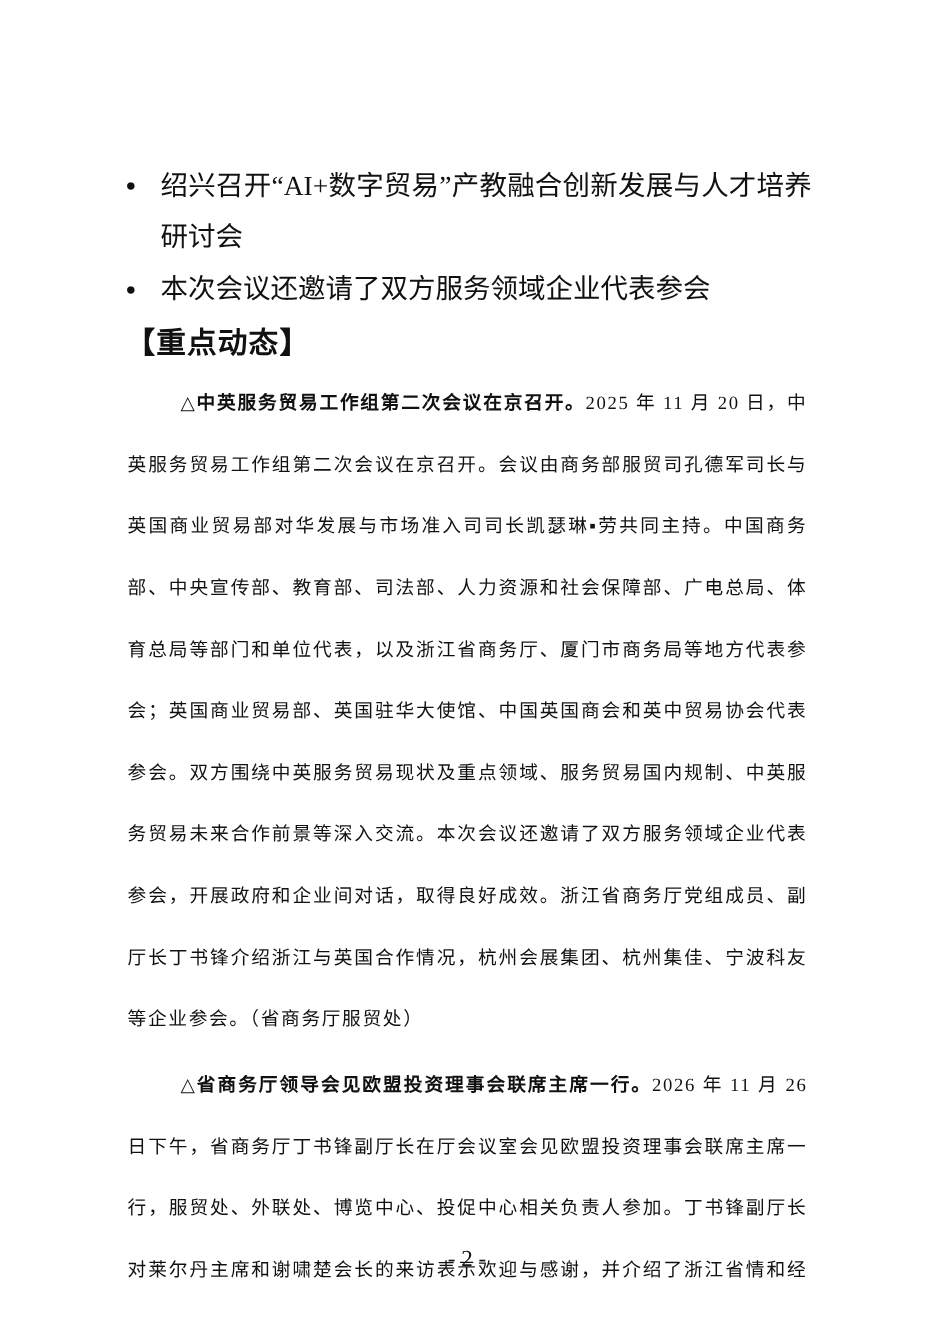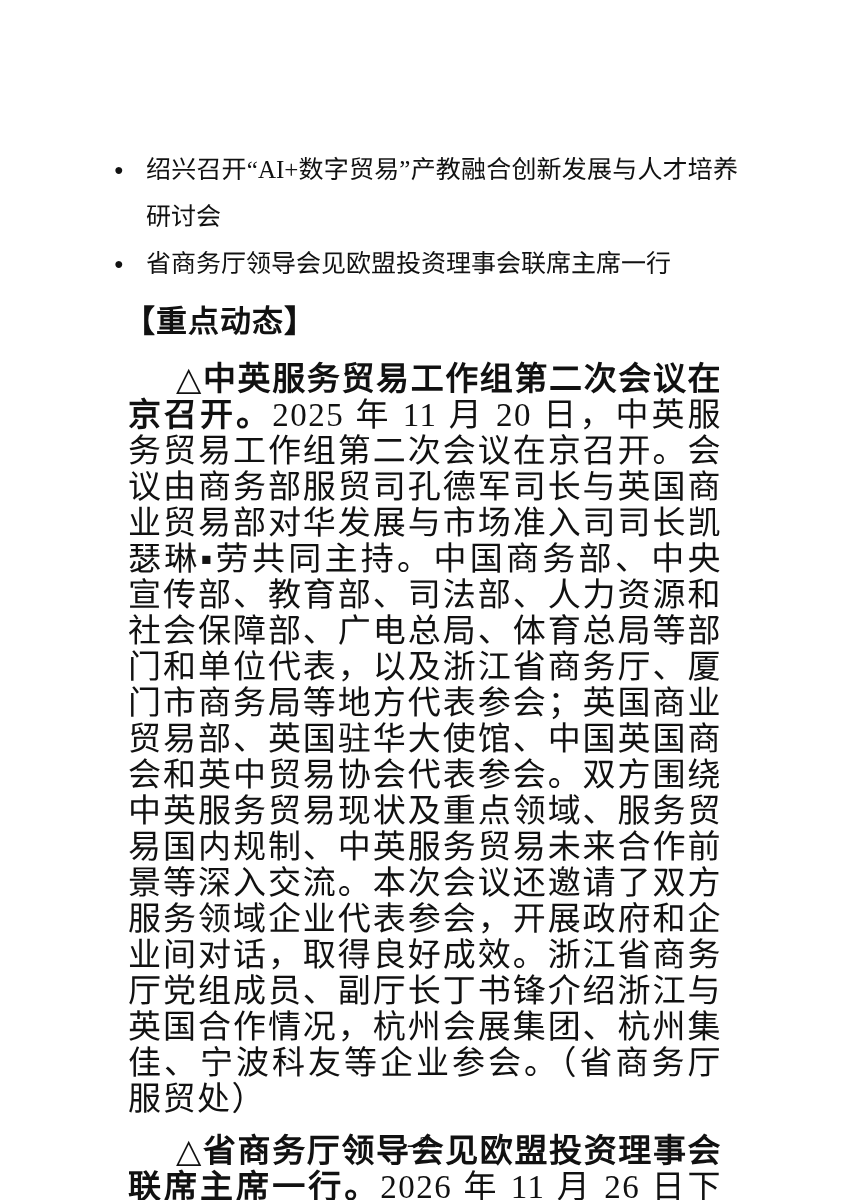--- a/index.html
+++ b/index.html
@@ -36,31 +36,31 @@
     overflow-wrap: break-word;
   }
   .bullet-marker {
     position: absolute;
     left: 2px;
     top: 0;
     font-size: 16px;
     line-height: 47px;
   }
   .section-heading {
-    margin: 12px;
+    margin: 2px;
     font-family: "Liberation Sans", "DejaVu Sans", sans-serif;
     font-weight: bold;
-    font-size: 31px;
+    font-size: 27px;
     line-height: 46px;
     letter-spacing: 1px;
   }
   .article {
-    margin: 16px;
-    font-size: 33px;
-    line-height: 36px;
+    margin: 4px;
+    font-size: 17px;
+    line-height: 56px;
     text-align: justify;
     text-indent: 48px;
     letter-spacing: 1.5px;
     overflow-wrap: break-word;
   }
   .article-title {
     font-weight: bold;
   }
   .footer {
     position: absolute;
@@ -79,21 +79,21 @@
 <div class="page">
   <div class="content">
 
     <ul class="bullet-list">
       <li class="bullet-item">
         <span class="bullet-marker">●</span>
         <span>绍兴召开“AI+数字贸易”产教融合创新发展与人才培养研讨会</span>
       </li>
       <li class="bullet-item">
         <span class="bullet-marker">●</span>
-        <span>省商务厅领导会见欧盟投资理事会联席主席一行</span>
+        <span>本次会议还邀请了双方服务领域企业代表参会</span>
       </li>
     </ul>
 
     <h2 class="section-heading">【重点动态】</h2>
 
     <p class="article"><span class="article-title">△中英服务贸易工作组第二次会议在京召开。</span><span class="article-body">2025 年 11 月 20 日，中英服务贸易工作组第二次会议在京召开。会议由商务部服贸司孔德军司长与英国商业贸易部对华发展与市场准入司司长凯瑟琳▪劳共同主持。中国商务部、中央宣传部、教育部、司法部、人力资源和社会保障部、广电总局、体育总局等部门和单位代表，以及浙江省商务厅、厦门市商务局等地方代表参会；英国商业贸易部、英国驻华大使馆、中国英国商会和英中贸易协会代表参会。双方围绕中英服务贸易现状及重点领域、服务贸易国内规制、中英服务贸易未来合作前景等深入交流。本次会议还邀请了双方服务领域企业代表参会，开展政府和企业间对话，取得良好成效。浙江省商务厅党组成员、副厅长丁书锋介绍浙江与英国合作情况，杭州会展集团、杭州集佳、宁波科友等企业参会。（省商务厅服贸处）</span></p>
 
     <p class="article"><span class="article-title">△省商务厅领导会见欧盟投资理事会联席主席一行。</span><span class="article-body">2026 年 11 月 26 日下午，省商务厅丁书锋副厅长在厅会议室会见欧盟投资理事会联席主席一行，服贸处、外联处、博览中心、投促中心相关负责人参加。丁书锋副厅长对莱尔丹主席和谢啸楚会长的来访表示欢迎与感谢，并介绍了浙江省情和经济社会发</span></p>
 
   </div>

